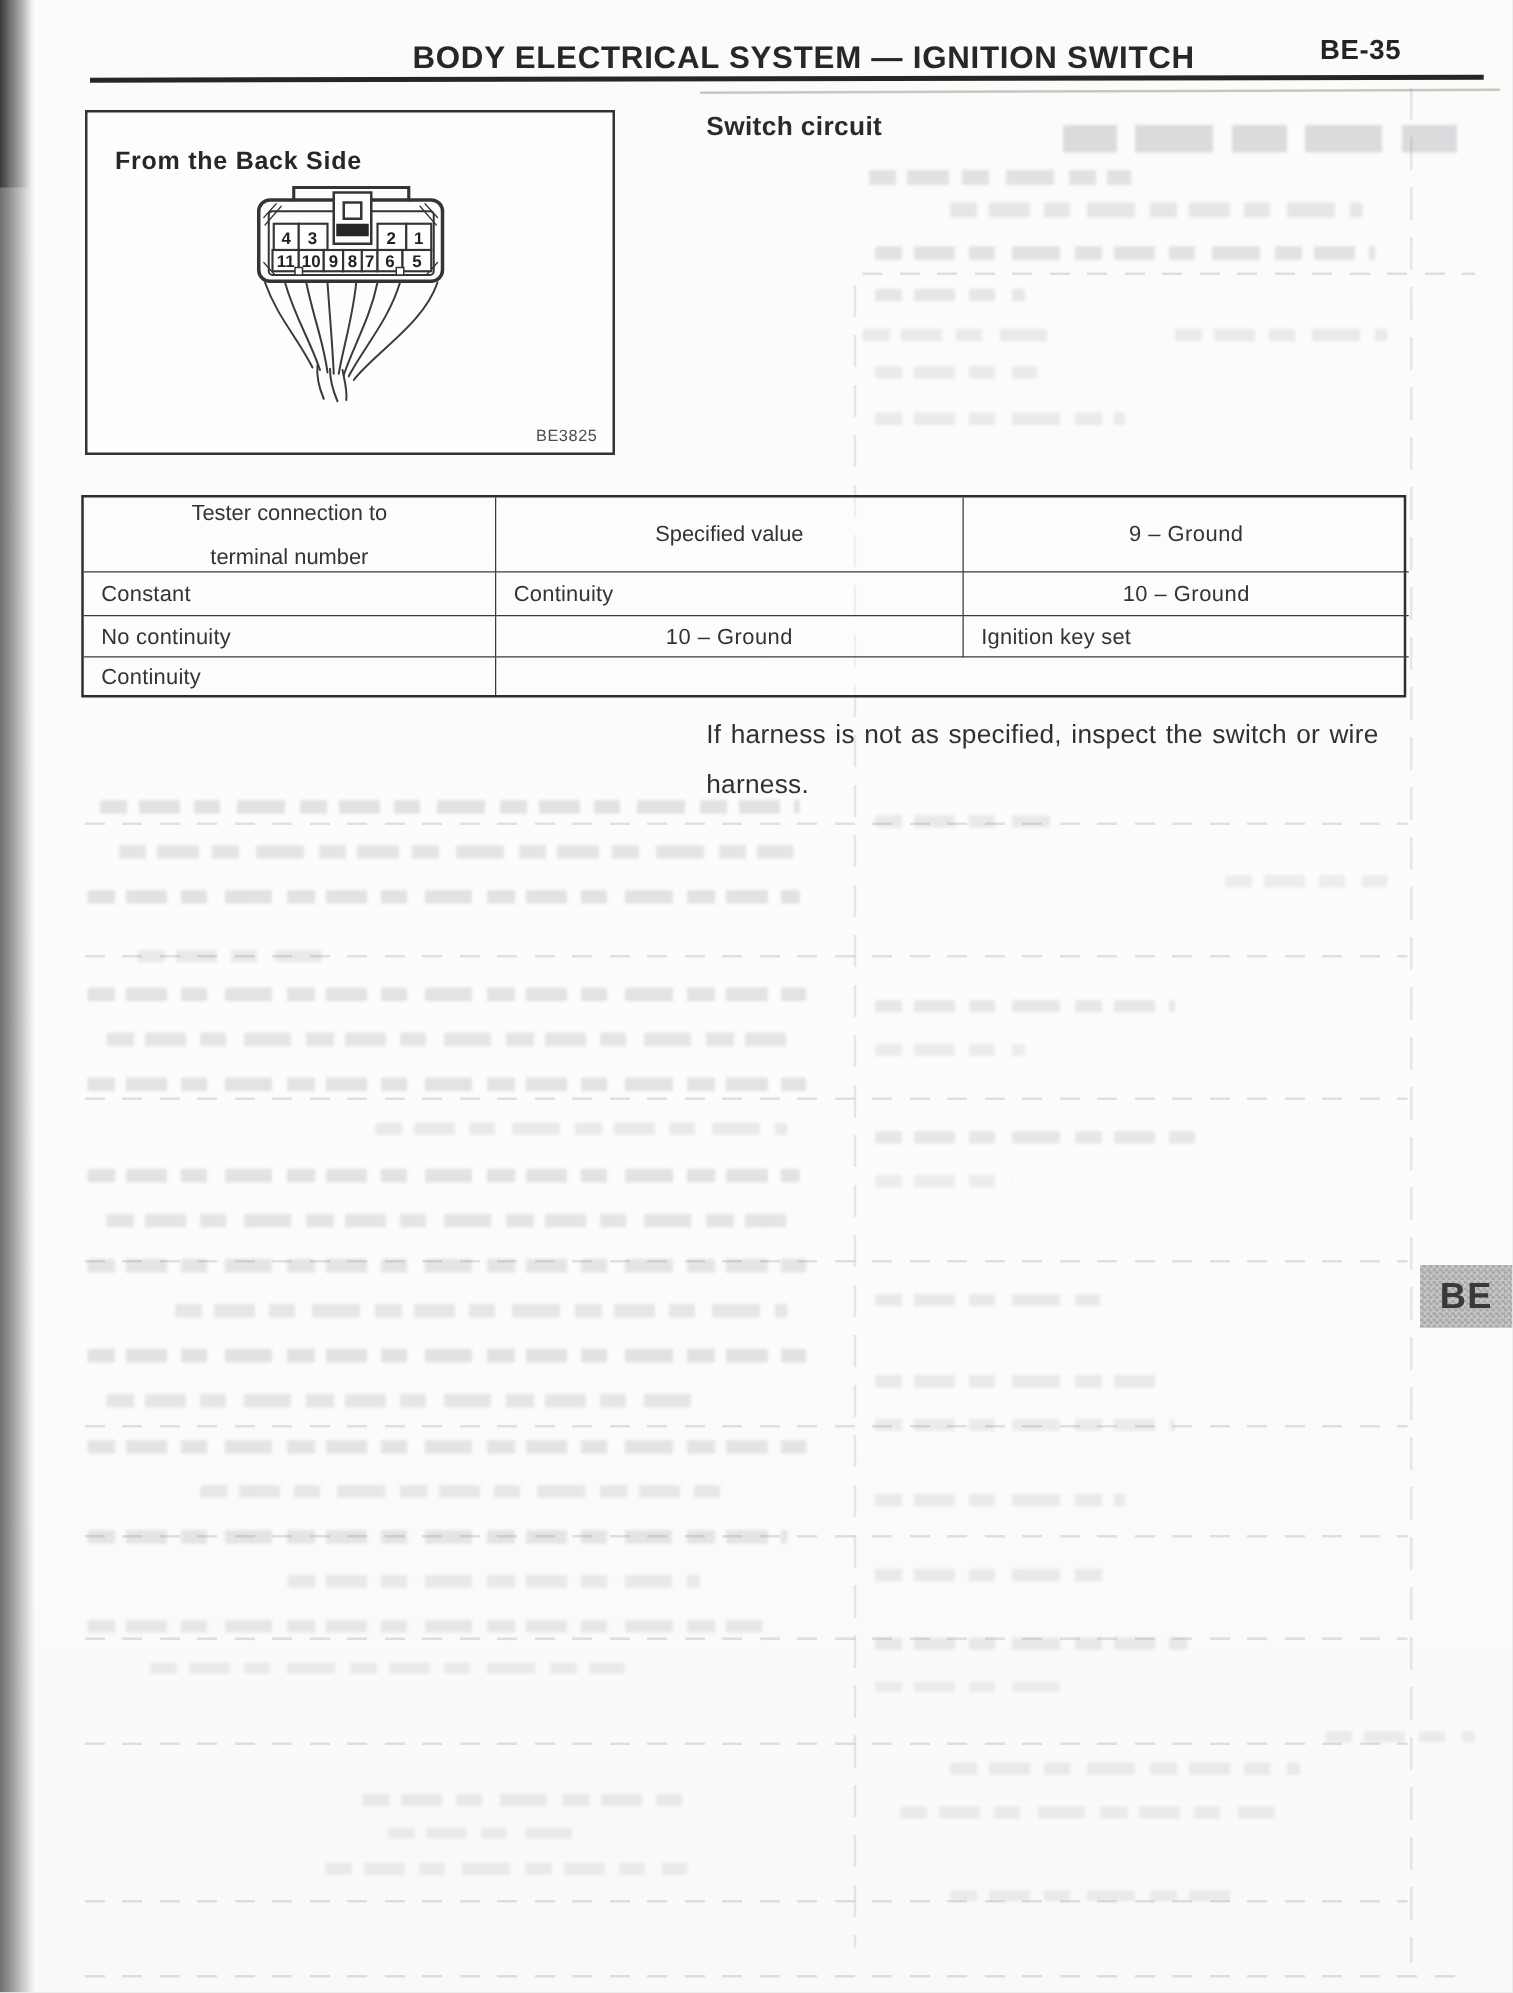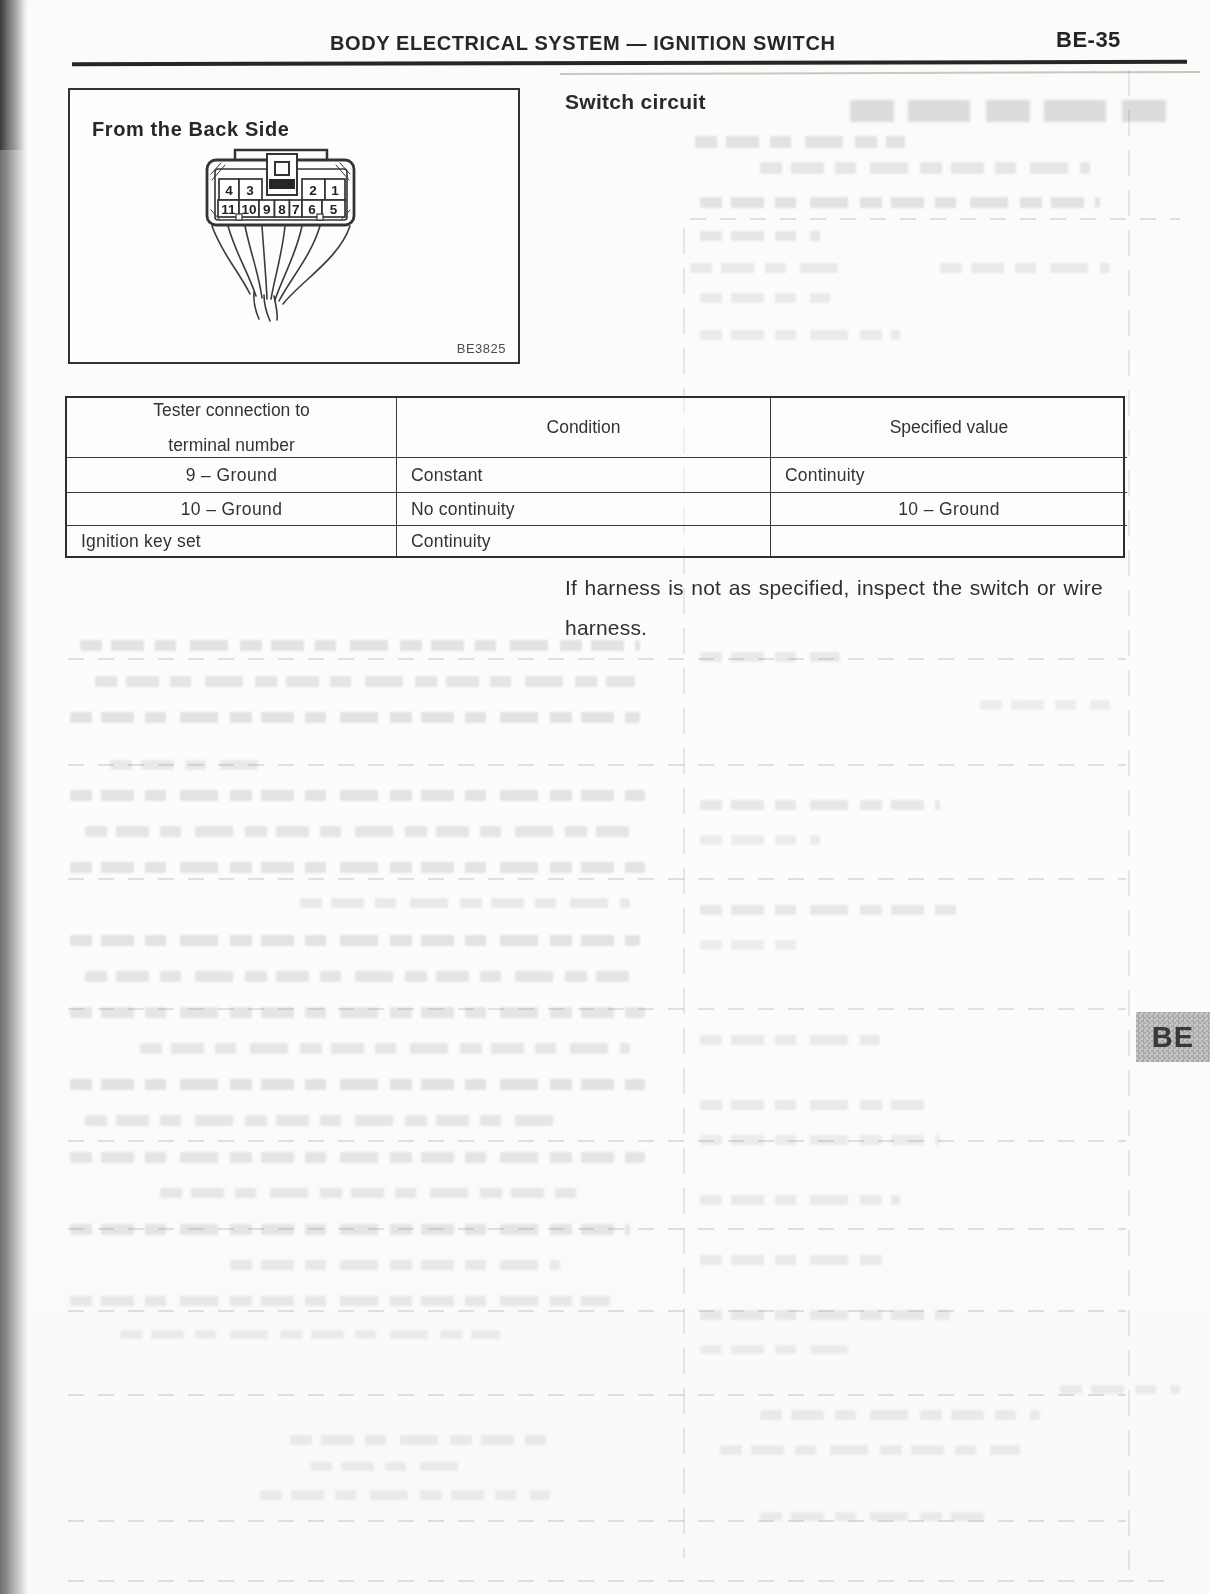--- a/index.html
+++ b/index.html
@@ -16,39 +16,39 @@
     position:absolute;left:0;top:0;width:30px;height:1594px;
     background:linear-gradient(90deg,#707070 0px,#8d8d8d 7px,#b4b4b2 14px,rgba(250,250,248,0) 28px);
   }
   .gutter-topcap{
     position:absolute;left:0;top:0;width:26px;height:150px;
     background:linear-gradient(90deg,rgba(40,40,40,.75) 0px,rgba(70,70,70,.4) 8px,rgba(120,120,120,0) 24px);
   }
   
   .header-title{
     position:absolute;left:330px;top:32px;
-    font-size:20px;font-weight:bold;letter-spacing:.6px;color:#272727;
+    font-size:25px;font-weight:bold;letter-spacing:.6px;color:#272727;
     white-space:nowrap;
   }
   .page-code{
     position:absolute;left:1056px;top:27px;
     font-size:22px;font-weight:bold;letter-spacing:.5px;color:#242424;
   }
   .header-rule{
     position:absolute;left:72px;top:61px;width:1115px;height:4px;
     background:#262626;transform:rotate(-0.12deg);
   }
   .header-rule-echo{
     position:absolute;left:560px;top:72px;width:640px;height:2px;
     background:#9a9a98;opacity:.55;transform:rotate(-0.2deg);
   }
   
   .figure-box{
     position:absolute;left:68px;top:88px;width:420px;height:272px;
-    border:2px solid #333;background:rgba(255,255,255,.55);padding-left:28px;
+    border:2px solid #333;background:rgba(255,255,255,.55);
   }
   .figure-caption{
     position:absolute;left:22px;top:28px;
     font-size:20px;font-weight:bold;letter-spacing:.6px;color:#272727;
   }
   .figure-code{
     position:absolute;right:12px;bottom:6px;
     font-size:13px;color:#4c4c4c;letter-spacing:.5px;
   }
   .connector-svg{position:absolute;left:120px;top:52px;}
@@ -279,23 +279,20 @@
     <div class="figure-code">BE3825</div>
   </div>
 
   <div class="sc-heading">Switch circuit</div>
 
   <div class="spec-table">
     <div class="cell th">
         <span class="wrap">Tester connection to terminal number</span>
       </div>
     <div class="cell th">
-        <span>Condition</span>
-      </div>
-    <div class="cell th">
         <span>Specified value</span>
       </div>
 
     <div class="cell c-center">9 – Ground</div>
     <div class="cell c-left">Constant</div>
     <div class="cell c-left">Continuity</div>
 
     <div class="cell c-center">10 – Ground</div>
     <div class="cell c-left">No continuity</div>
 

